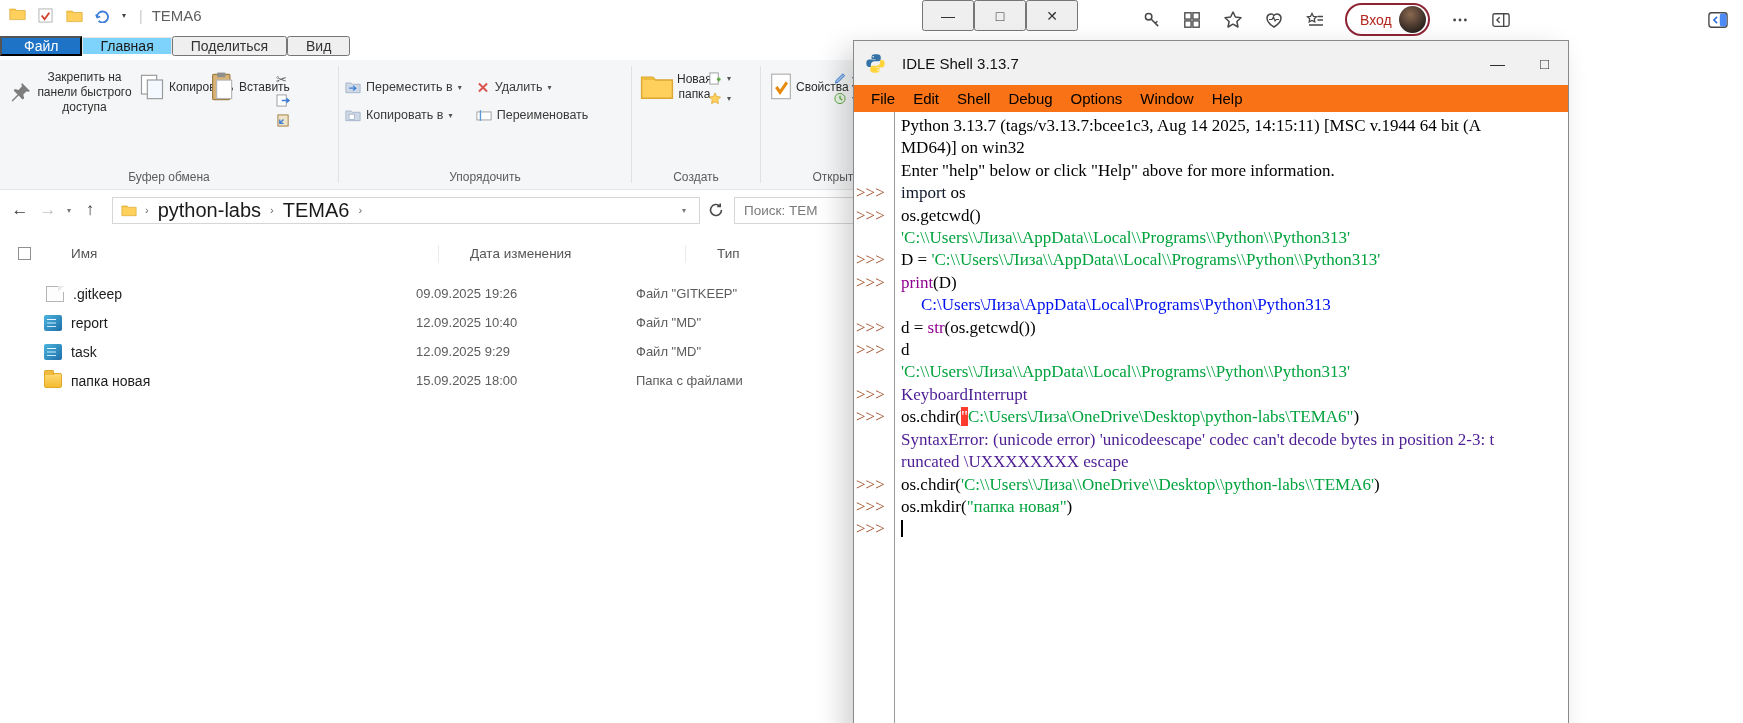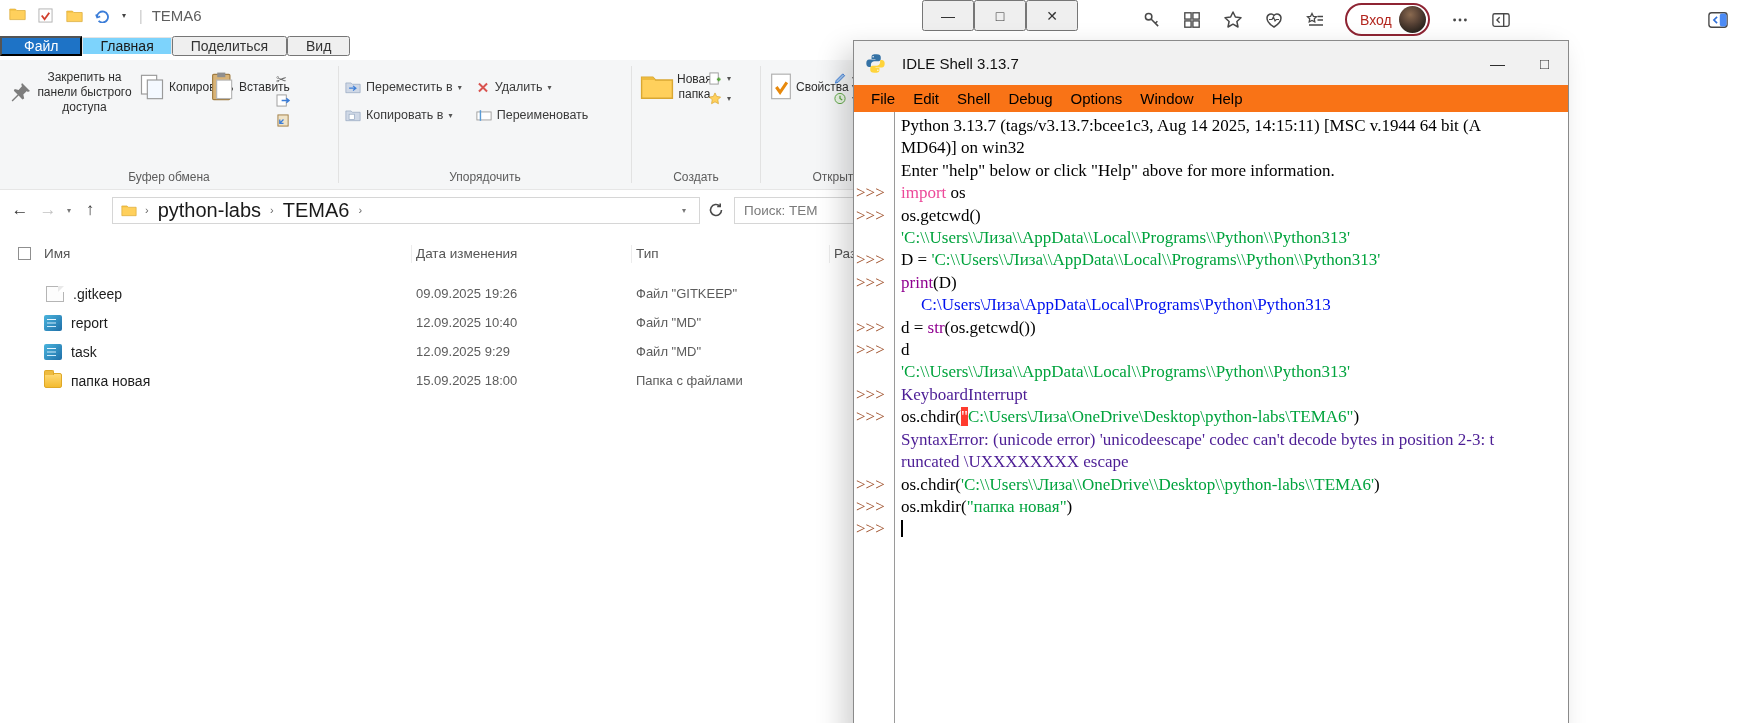--- a/index.html
+++ b/index.html
@@ -38,21 +38,21 @@
   .nav-arrow.disabled{color:#c2c2c2;}
   .nav-chev{font-size:8px;color:#777;width:14px;background:none;border:none;}
   .addressbar{height:27px;border:1px solid #d6d6d6;background:#fff;display:flex;align-items:center;width:588px;margin-left:8px;font-size:14px;padding:0 4px;}
   .crumb{padding:0 5px;color:#1a1a1a;background:none;border:none;font-size:20px;}
   .crumb-sep{color:#666;font-size:11px;padding:0 4px;}
   .addr-right{margin-left:auto;display:flex;align-items:center;gap:8px;padding-right:4px;}
   .refreshbtn{background:none;border:none;margin-left:8px;display:flex;align-items:center;}
   .searchbox{height:27px;border:1px solid #d6d6d6;background:#fff;width:160px;margin-left:10px;display:flex;align-items:center;padding:0 9px;color:#7a7a7a;font-size:13.5px;white-space:nowrap;overflow:hidden;}
 
   .listarea{padding-top:8px;}
-  .listhead{display:grid;grid-template-columns:40px 372px 220px 198px 1fr;height:31px;align-items:center;font-size:13.5px;color:#555;}
+  .listhead{display:grid;grid-template-columns:40px 372px 220px 198px 1fr;height:31px;align-items:center;font-size:13.5px;color:#555;gap:27px;}
   .lh-cell{padding-left:4px;border-right:1px solid #ececec;height:18px;line-height:18px;background:none;border-top:none;border-left:none;border-bottom:none;text-align:left;color:#555;font-size:13.5px;}
   .lh-check{width:13px;height:13px;border:1px solid #8f8f8f;background:#fff;margin-left:18px;}
   .filelist{padding-top:10px;}
   .frow{display:grid;grid-template-columns:40px 372px 220px 198px 1fr;height:29px;align-items:center;font-size:14px;color:#1c1c1c;}
   .fc1{display:flex;align-items:center;padding-left:4px;white-space:nowrap;}
   .fc2,.fc3{color:#5c5c5c;font-size:13px;padding-left:4px;white-space:nowrap;}
   .ficon{width:18px;height:15px;display:inline-block;margin-right:9px;position:relative;flex:0 0 18px;}
   .ficon.folder{background:linear-gradient(#ffd975,#f3bb2f);border:1px solid #dfa827;border-radius:2px;}
   .ficon.folder::before{content:"";position:absolute;left:-1px;top:-4px;width:8px;height:4px;background:#eebb3f;border:1px solid #dfa827;border-bottom:none;border-radius:2px 2px 0 0;}
   .ficon.md{background:linear-gradient(135deg,#4ab4dd,#1f6fa8);border-radius:2px;width:16px;height:16px;}
@@ -75,21 +75,21 @@
   .idle-controls{margin-left:auto;display:flex;height:100%;}
   .idle-ctrl{width:47px;display:flex;align-items:center;justify-content:center;font-size:15px;color:#2e2e2e;background:none;border:none;}
   .idle-menubar{height:27px;display:flex;align-items:center;background:#f97316;padding-left:8px;}
   .menu-item{padding:0 9px;color:#000;font-size:15px;background:none;border:none;}
   .shell{position:relative;height:calc(100% - 71px);overflow:hidden;font-family:"Liberation Serif","DejaVu Serif",serif;font-size:17px;padding-top:3px;}
   .gutline{position:absolute;left:40px;top:0;bottom:0;width:1px;background:#9a9a9a;}
   .sline{display:flex;line-height:22.4px;}
   .sgut{flex:0 0 41px;color:#A0522D;padding-left:2px;white-space:pre;}
   .scode{padding-left:6px;white-space:pre;}
   .sg-p{color:#000;}
-  .sg-k{color:#ec4899;}
+  .sg-k{color:#0f172a;}
   .sg-b{color:#900090;}
   .sg-s{color:#00a33d;}
   .sg-o{color:#0011ee;margin-left:20px;}
   .sg-e{color:#4c1d95;}
   .sg-hl{color:#ffffff;background:#ff3b2e;}
   .scursor{display:inline-block;width:2px;height:17px;background:#000;vertical-align:-3px;}
 </style>
 </head>
 <body>
 

